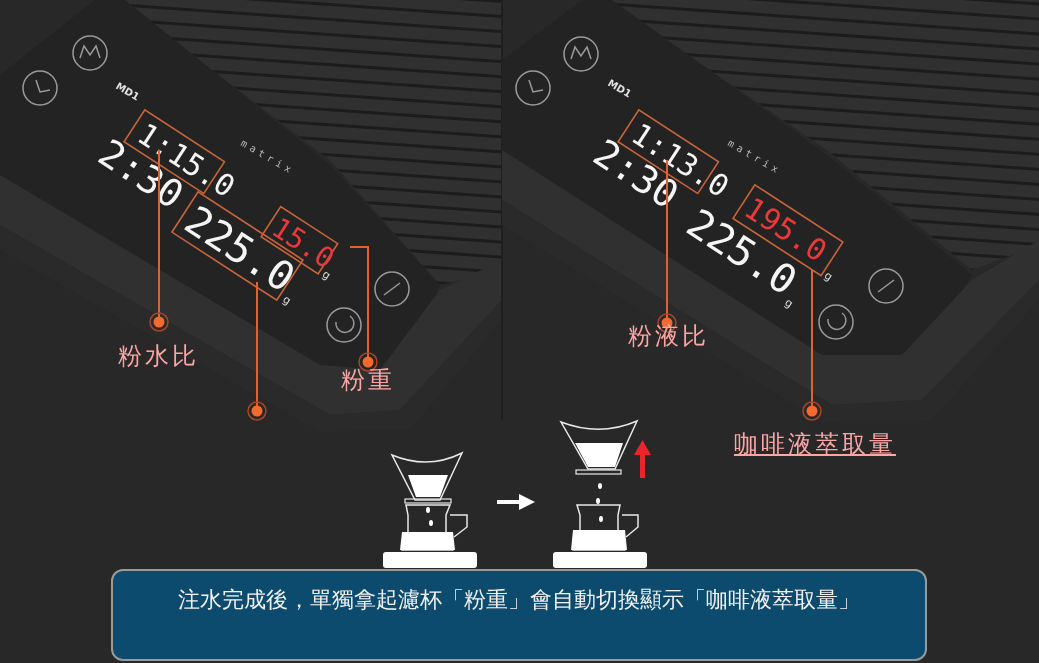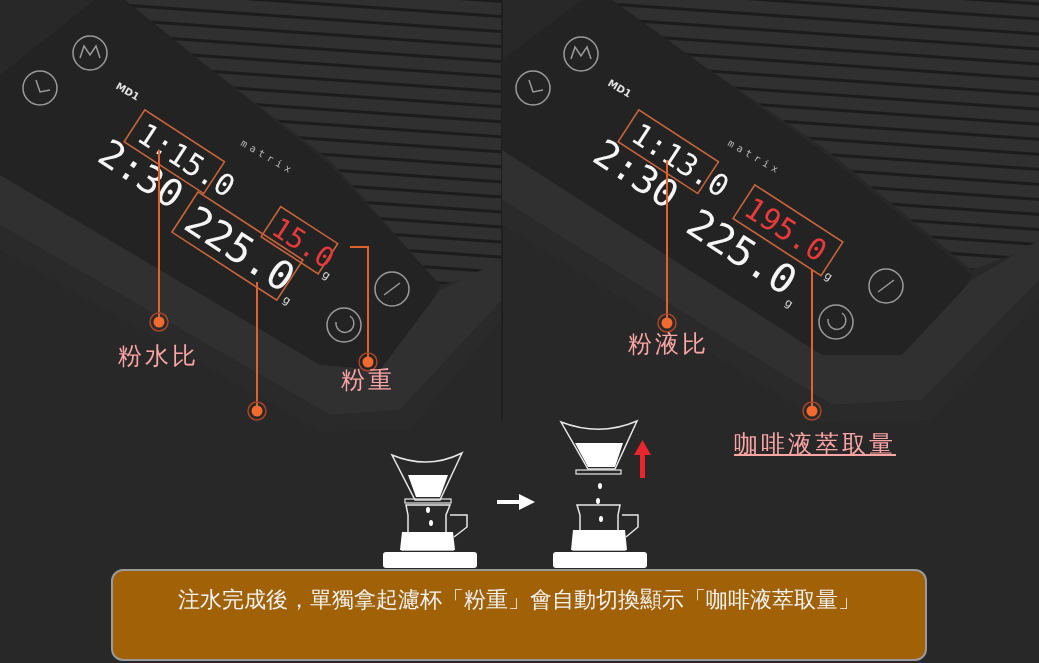--- a/index.html
+++ b/index.html
@@ -5,21 +5,21 @@
   html, body { margin:0; padding:0; }
   body { width:1039px; height:663px; overflow:hidden; background:#262626; font-family:"DejaVu Sans", sans-serif; }
   .stage { position:relative; width:1039px; height:663px; background:#282828; overflow:hidden; }
   .panel { position:absolute; top:0; height:663px; overflow:hidden; }
   .panel.left { left:0; width:502px; }
   .panel.right { left:502px; width:537px; }
   .divider { position:absolute; left:501px; top:0; width:2px; height:420px; background:#1f1f1f; }
   svg.scene { position:absolute; left:0; top:0; }
   .label { position:absolute; color:#fca5a5; font-size:24px; letter-spacing:3px; white-space:nowrap; }
   .illus { position:absolute; }
-  .caption-box { position:absolute; left:111px; top:569px; width:816px; height:92px; border:2px solid #9a9a9a; border-radius:12px; background:#a16207; box-sizing:border-box; }
+  .caption-box { position:absolute; left:111px; top:569px; width:816px; height:92px; border:2px solid #9a9a9a; border-radius:12px; background:#0c4a6e; box-sizing:border-box; }
   .caption-line { position:absolute; left:0; width:100%; text-align:center; color:#f2f2f2; font-size:22px; white-space:nowrap; }
   .caption-line.l1 { top:14px; }
   .caption-line.l2 { top:50px; }
 </style>
 </head>
 <body>
 
 <div class="stage">
 
   <div class="panel left">
@@ -141,21 +141,21 @@
         <line x1="310" y1="270" x2="310" y2="411"></line>
       </g>
       <g>
         <circle cx="165" cy="323" r="9" fill="none" stroke="#a8462a" stroke-width="1.5"></circle>
         <circle cx="165" cy="323" r="5.5" fill="#f26a2e"></circle>
         <circle cx="310" cy="411" r="9" fill="none" stroke="#a8462a" stroke-width="1.5"></circle>
         <circle cx="310" cy="411" r="5.5" fill="#f26a2e"></circle>
       </g>
     </svg>
 
-    <div class="label" style="left:126px; top:328px;font-family:Liberation Mono, monospace;">粉液比</div>
+    <div class="label" style="left:126px; top:320px;font-family:Liberation Mono, monospace;">粉液比</div>
     <div class="label" style="left:232px; top:428px;text-decoration:underline;">咖啡液萃取量</div>
   </div>
 
   <svg class="illus" style="left:370px; top:415px;" width="300" height="160" viewBox="0 0 300 160">
 
     <g>
       <path d="M22 40 Q58 55 92 38 L70 85 L45 85 Z" fill="none" stroke="#e8e8e8" stroke-width="1.5"></path>
       <path d="M38 60 L78 60 L70 82 L46 82 Z" fill="#ffffff"></path>
       <rect x="35" y="84" width="46" height="4" fill="none" stroke="#e8e8e8" stroke-width="1.2"></rect>
       <path d="M36 90 L80 90 L76 100 L76 118 L83 130 L83 135 L32 135 L32 130 L38 118 L38 100 Z" fill="none" stroke="#e8e8e8" stroke-width="1.5"></path>

